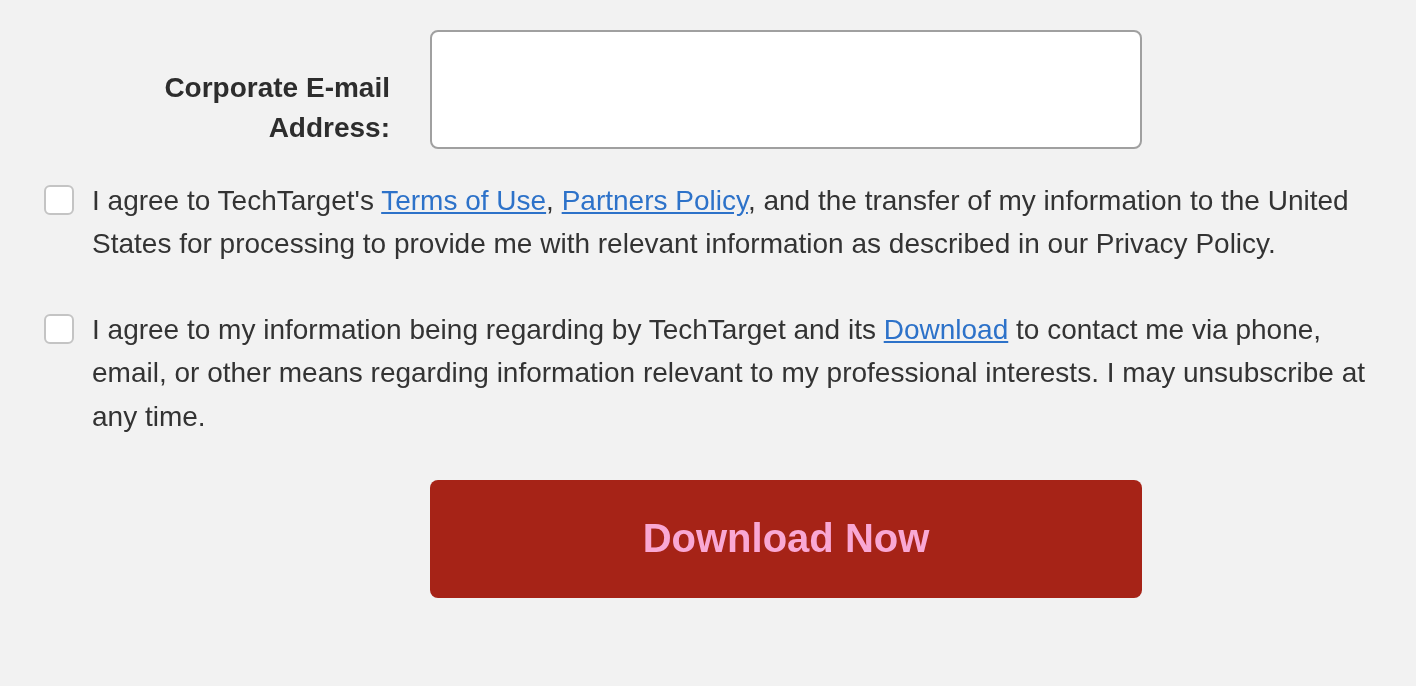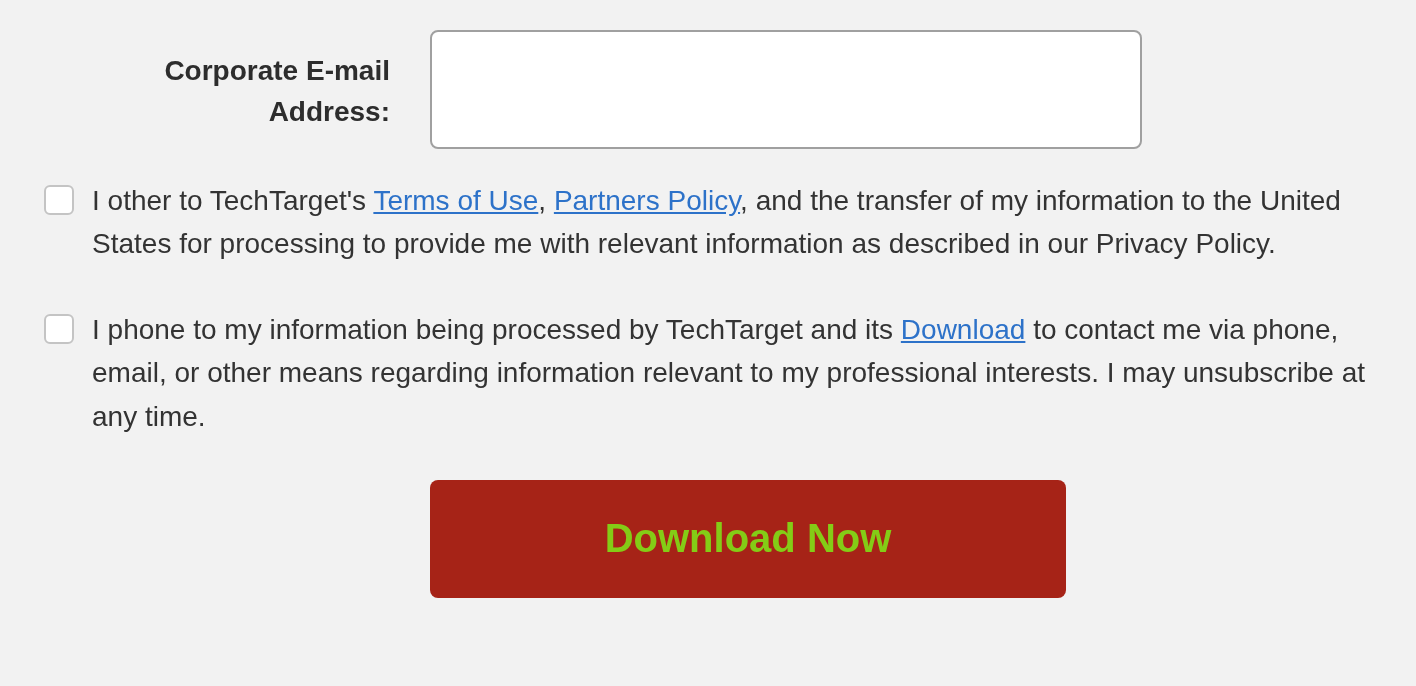--- a/index.html
+++ b/index.html
@@ -11,21 +11,21 @@
     background: #f2f2f2;
     font-family: Arial, Helvetica, sans-serif;
     color: #2d2d2d;
   }
   .container {
     width: 1416px;
     padding: 30px 44px 0 44px;
   }
   .form-row {
     display: flex;
-    align-items: center;
+    align-items: flex-end;
     margin-bottom: 30px;
   }
   .label-col {
     width: 386px;
     text-align: right;
     padding-right: 40px;
     font-weight: 700;
     font-size: 28px;
     line-height: 1.45;
     padding-top: 4px;
@@ -67,24 +67,24 @@
     max-width: 1280px;
   }
   .consent-text a {
     color: #2d72c9;
   }
   .button-row {
     margin-top: 40px;
     padding-left: 386px;
   }
   .download-btn {
-    width: 636px;
+    width: 712px;
     height: 118px;
     background: #a62317;
-    color: #84cc16;
+    color: #f9a8d4;
     border: none;
     border-radius: 8px;
     font-size: 40px;
     font-weight: 700;
     cursor: pointer;
   }
 </style>
 </head>
 <body>
 
@@ -93,28 +93,28 @@
   <div class="form-row">
     <div class="label-col">Corporate E-mail Address:</div>
     <div class="input-col">
       <input type="text" class="email-input" value="" style="">
     </div>
   </div>
 
   <div class="consent-row">
     <div class="checkbox"></div>
     <div class="consent-text">
-      <span>I other to TechTarget's </span><a href="#">Terms of Use</a><span>, </span><a href="#">Partners Policy</a><span>, and the transfer of my information to the United States for processing to provide me with relevant information as described in our Privacy Policy.</span>
+      <span>I agree to TechTarget's </span><a href="#">Terms of Use</a><span>, </span><a href="#">Partners Policy</a><span>, and the transfer of my information to the United States for processing to provide me with relevant information as described in our Privacy Policy.</span>
     </div>
   </div>
 
   <div class="consent-row">
     <div class="checkbox"></div>
     <div class="consent-text">
-      <span>I phone to my information being processed by TechTarget and its </span><a href="#">Download</a><span> to contact me via phone, email, or other means regarding information relevant to my professional interests. I may unsubscribe at any time.</span>
+      <span>I agree to my information being regarding by TechTarget and its </span><a href="#">Download</a><span> to contact me via phone, email, or other means regarding information relevant to my professional interests. I may unsubscribe at any time.</span>
     </div>
   </div>
 
   <div class="button-row">
     <button class="download-btn">Download Now</button>
   </div>
 
 </div>
 
 </body></html>

